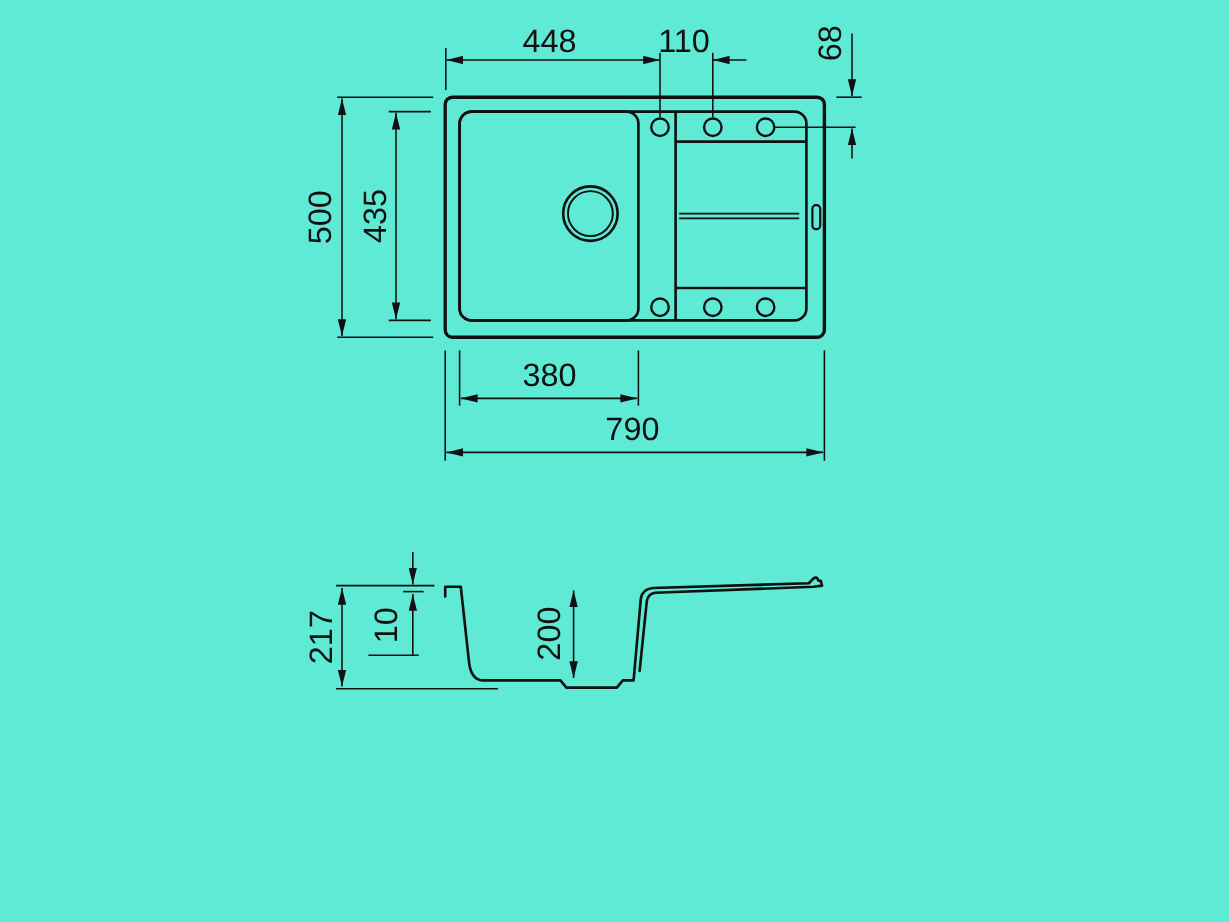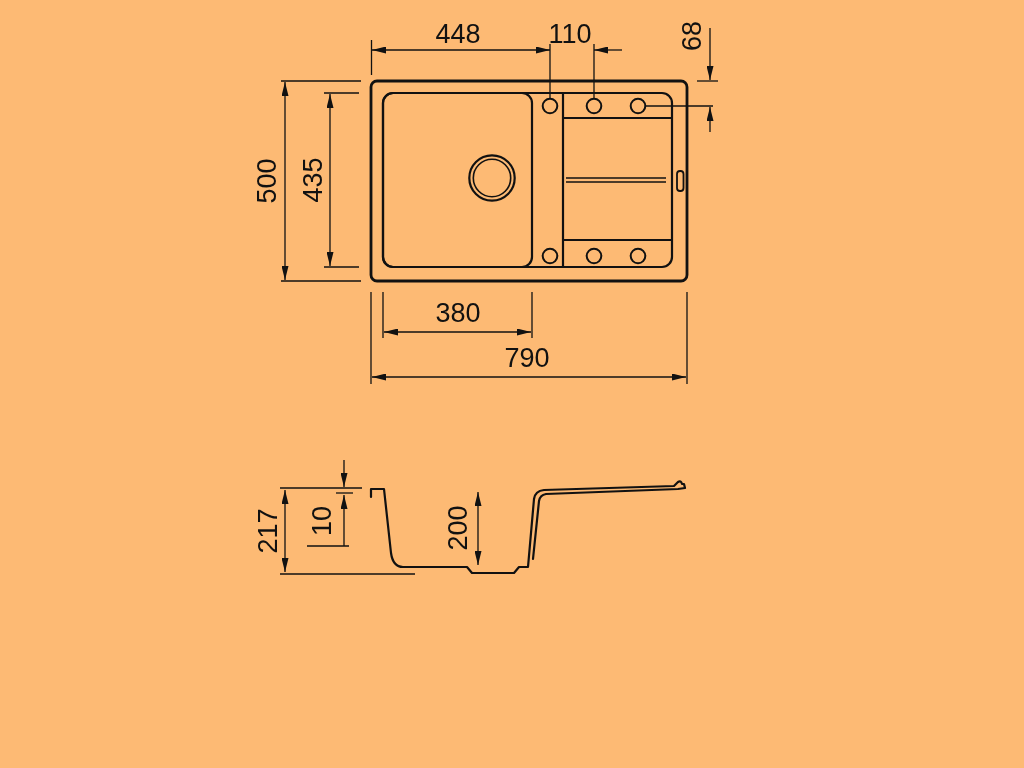--- a/index.html
+++ b/index.html
@@ -1,20 +1,20 @@
 <!DOCTYPE html>
 <html><head>
 <meta charset="utf-8">
 <style>
   html, body { margin: 0; padding: 0; background: #ffffff; }
   .canvas {
     position: relative;
     width: 1024px;
     height: 768px;
-    background: #fdba74;
+    background: #5eead4;
     overflow: hidden;
   }
   svg { position: absolute; left: 0; top: 0; }
   .outline   { fill: none; stroke: #111111; }
   .thin      { stroke: #111111; stroke-width: 1.3; fill: none; }
   .dimtext {
     font-family: "Liberation Sans", sans-serif;
     font-size: 27px;
     fill: #111111;
     text-anchor: middle;

